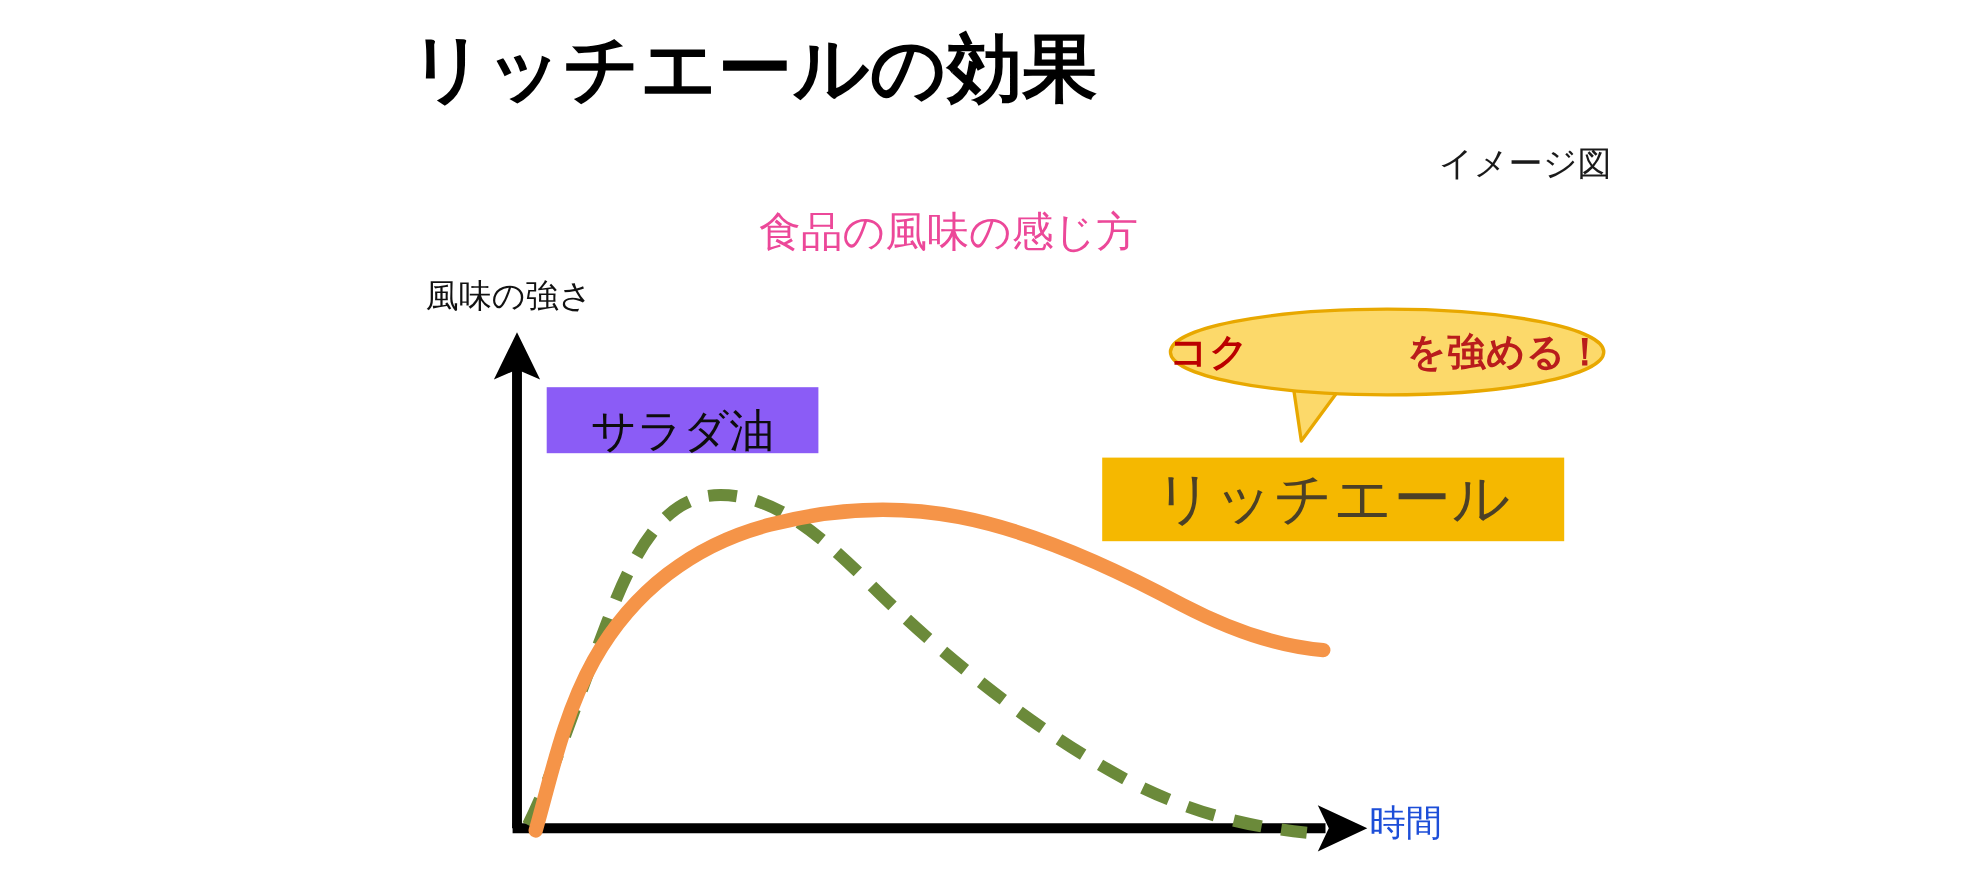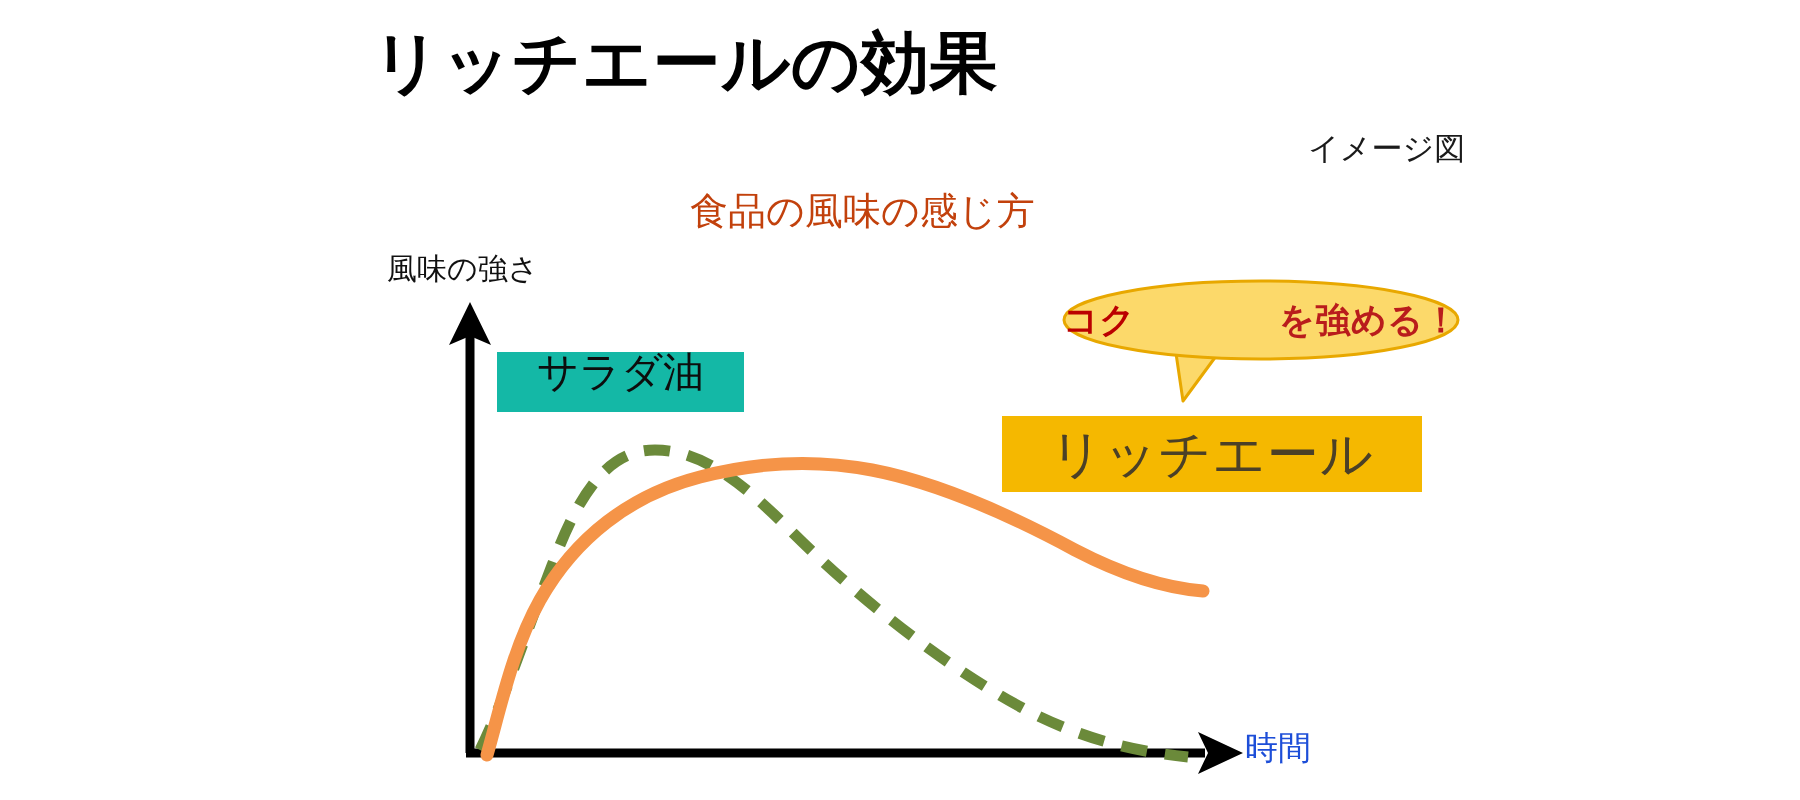--- a/index.html
+++ b/index.html
@@ -43,21 +43,21 @@
     color: #1a1a1a;
     white-space: nowrap;
   }
 
   
   #chart-title {
     position: absolute;
     left: 690px;
     top: 186px;
     font-size: 38px;
-    color: #c2410c;
+    color: #ec4899;
     white-space: nowrap;
   }
 
   
   #y-axis-label {
     position: absolute;
     left: 374px;
     top: 249px;
     font-size: 30px;
     color: #111111;
@@ -83,23 +83,23 @@
     pointer-events: none;
   }
 
   
   #legend-salad-oil {
     position: absolute;
     left: 497px;
     top: 352px;
     width: 247px;
     height: 60px;
-    background: #14b8a6;
+    background: #8b5cf6;
     display: flex;
-    align-items: flex-start;
+    align-items: flex-end;
     justify-content: center;
   }
   #legend-salad-oil .chip-text {
     font-size: 41px;
     color: #0d0d0d;
     white-space: nowrap;
     line-height: 1;
   }
 
   #legend-richale {

